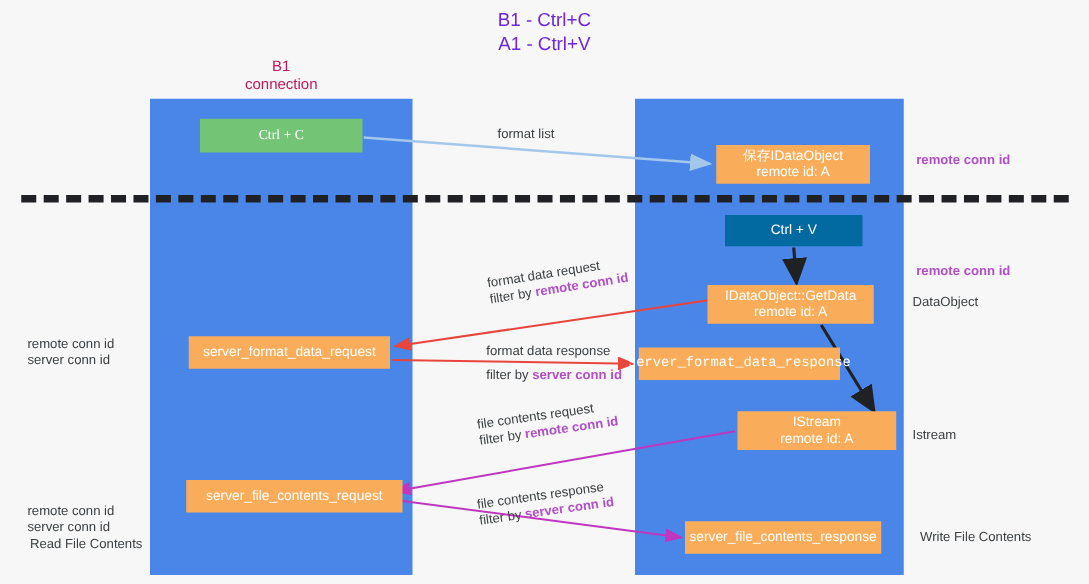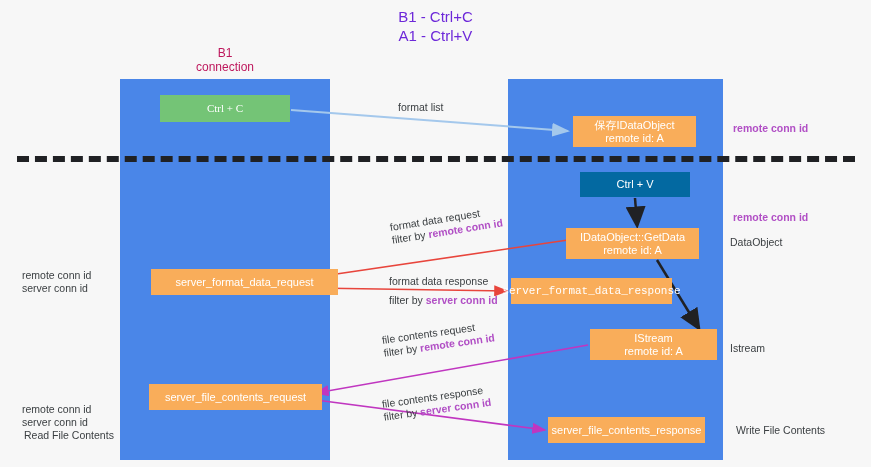--- a/index.html
+++ b/index.html
@@ -65,21 +65,21 @@
   .box.green.g2 { background: #0369a1; }
   .box.orange { background: #f9ad5a; }
   .box .l2 { display: block; }
 
   
   #box-ctrl-c      { left: 160px; top: 95px;  width: 130px; height: 27px; font-family: Liberation Serif, serif; }
   #box-ctrl-v      { left: 580px; top: 172px; width: 110px; height: 25px; }
   #box-idataobject { left: 573px; top: 116px; width: 123px; height: 31px; }
   #box-getdata     { left: 566px; top: 228px; width: 133px; height: 31px; }
   #box-istream     { left: 590px; top: 329px; width: 127px; height: 31px; }
-  #box-sfdreq      { left: 151px; top: 269px; width: 187px; height: 26px; }
+  #box-sfdreq      { left: 151px; top: 269px; width: 161px; height: 26px; }
   #box-sfdresp     { left: 511px; top: 278px; width: 161px; height: 26px; font-family: Liberation Mono, monospace; }
   #box-sfcreq      { left: 149px; top: 384px; width: 173px; height: 26px; }
   #box-sfcresp     { left: 548px; top: 417px; width: 157px; height: 26px; }
 
   
   #divider {
     position: absolute;
     left: 17px;
     top: 156px;
     width: 838px;

